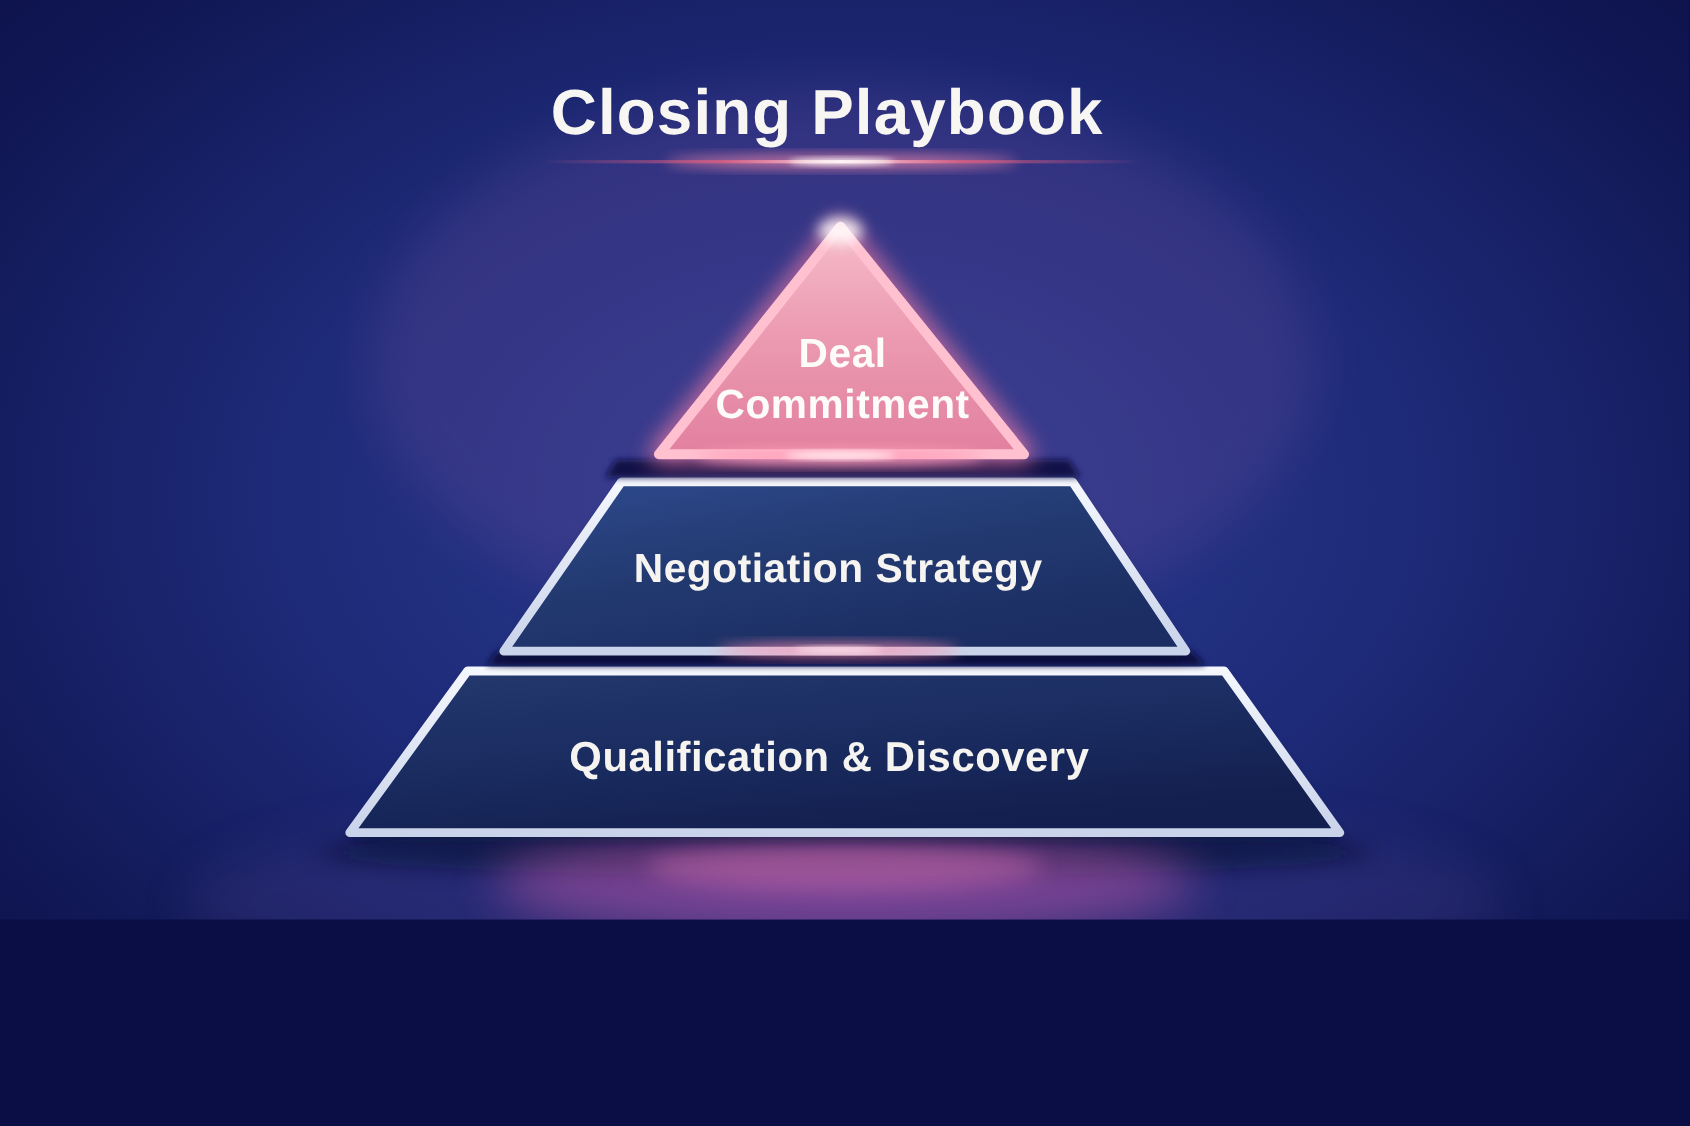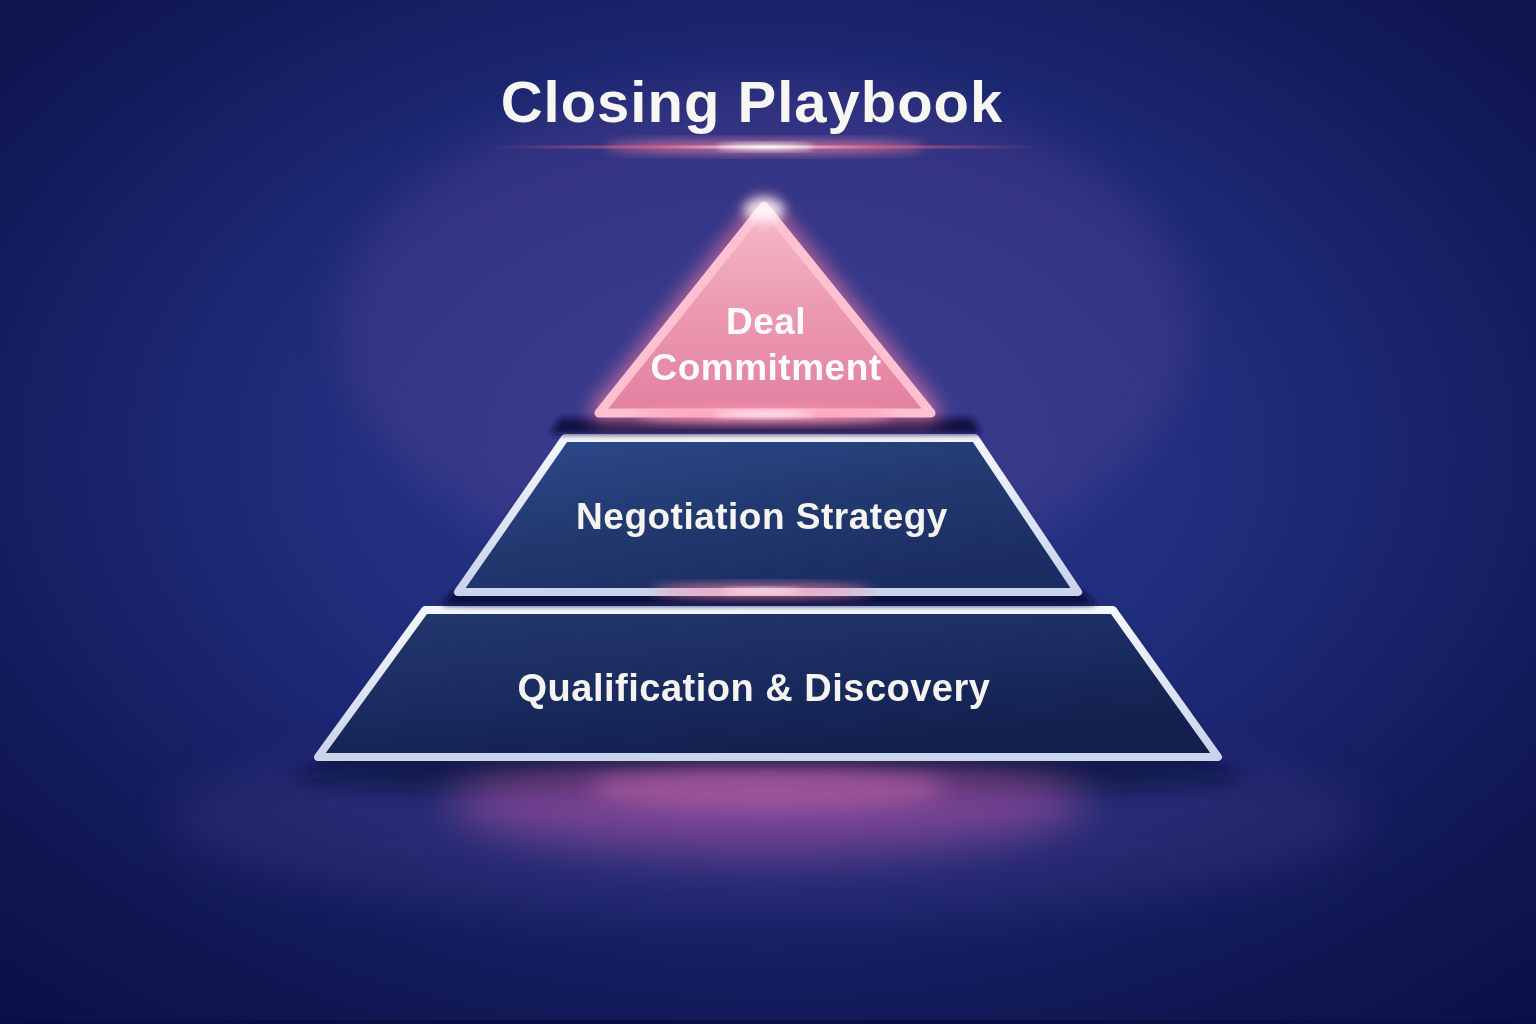--- a/index.html
+++ b/index.html
@@ -4,21 +4,21 @@
 <style>
   html, body {
     margin: 0;
     padding: 0;
     background: #0a0e44;
     font-family: "Liberation Sans", sans-serif;
   }
   .stage {
     position: relative;
     width: 1536px;
-    height: 1020px;
+    height: 836px;
     overflow: hidden;
   }
   svg { display: block; }
   .title-text {
     font-family: "Liberation Sans", sans-serif;
     font-weight: bold;
     letter-spacing: 1px;
   }
   .level-label {
     font-family: "Liberation Sans", sans-serif;

